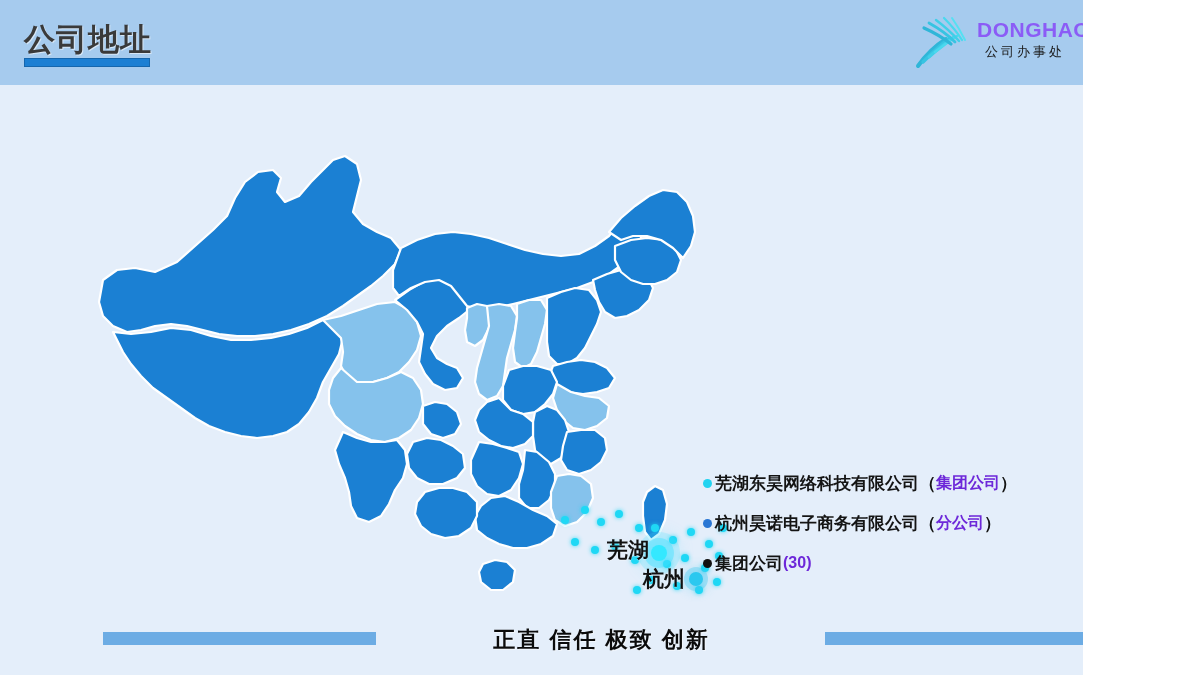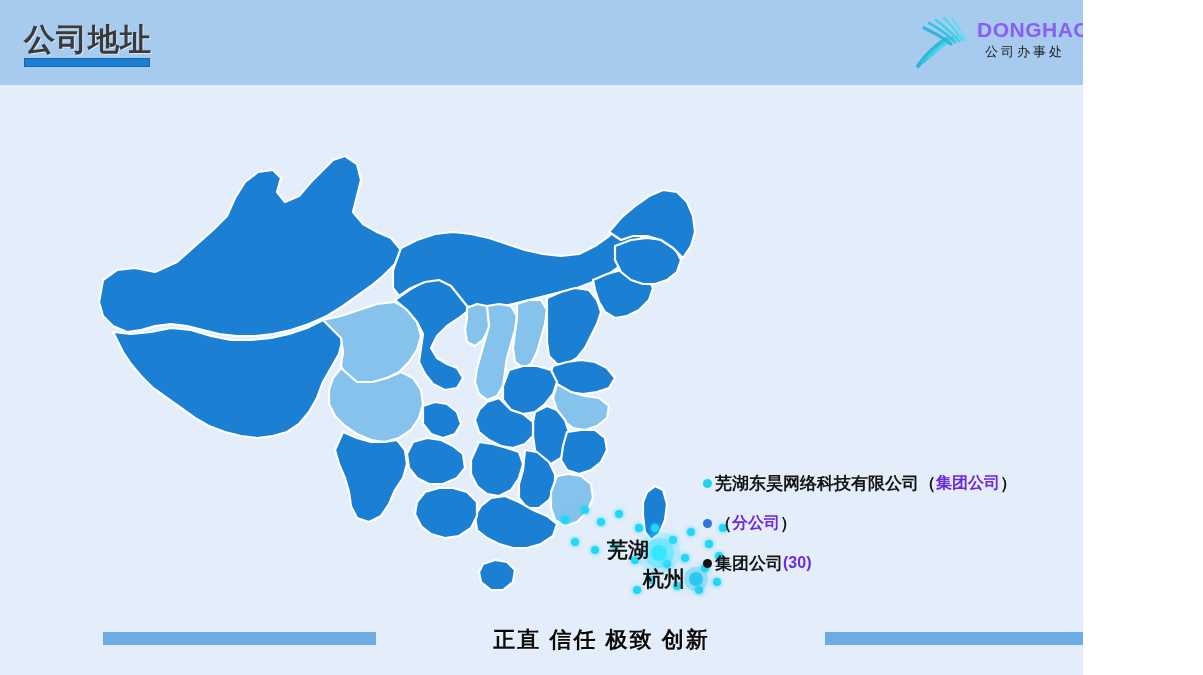--- a/index.html
+++ b/index.html
@@ -333,20 +333,21 @@
     <div class="legend-row">
       <span class="legend-bullet" style="background:#22d3f0;"></span>
       <span class="legend-text">芜湖东昊网络科技有限公司</span>
       <span class="paren">（</span>
       <span class="legend-tag">集团公司</span>
       <span class="paren">）</span>
     </div>
 
     <div class="legend-row">
       <span class="legend-bullet" style="background:#2a77d4;"></span>
+      <span class="legend-text">杭州昊诺电子商务有限公司</span>
       <span class="paren">（</span>
       <span class="legend-tag">分公司</span>
       <span class="paren">）</span>
     </div>
 
     <div class="legend-row">
       <span class="legend-bullet" style="background:#111111;"></span>
       <span class="legend-text">集团公司</span>
       <span class="legend-tag">(30)</span>
     </div>

